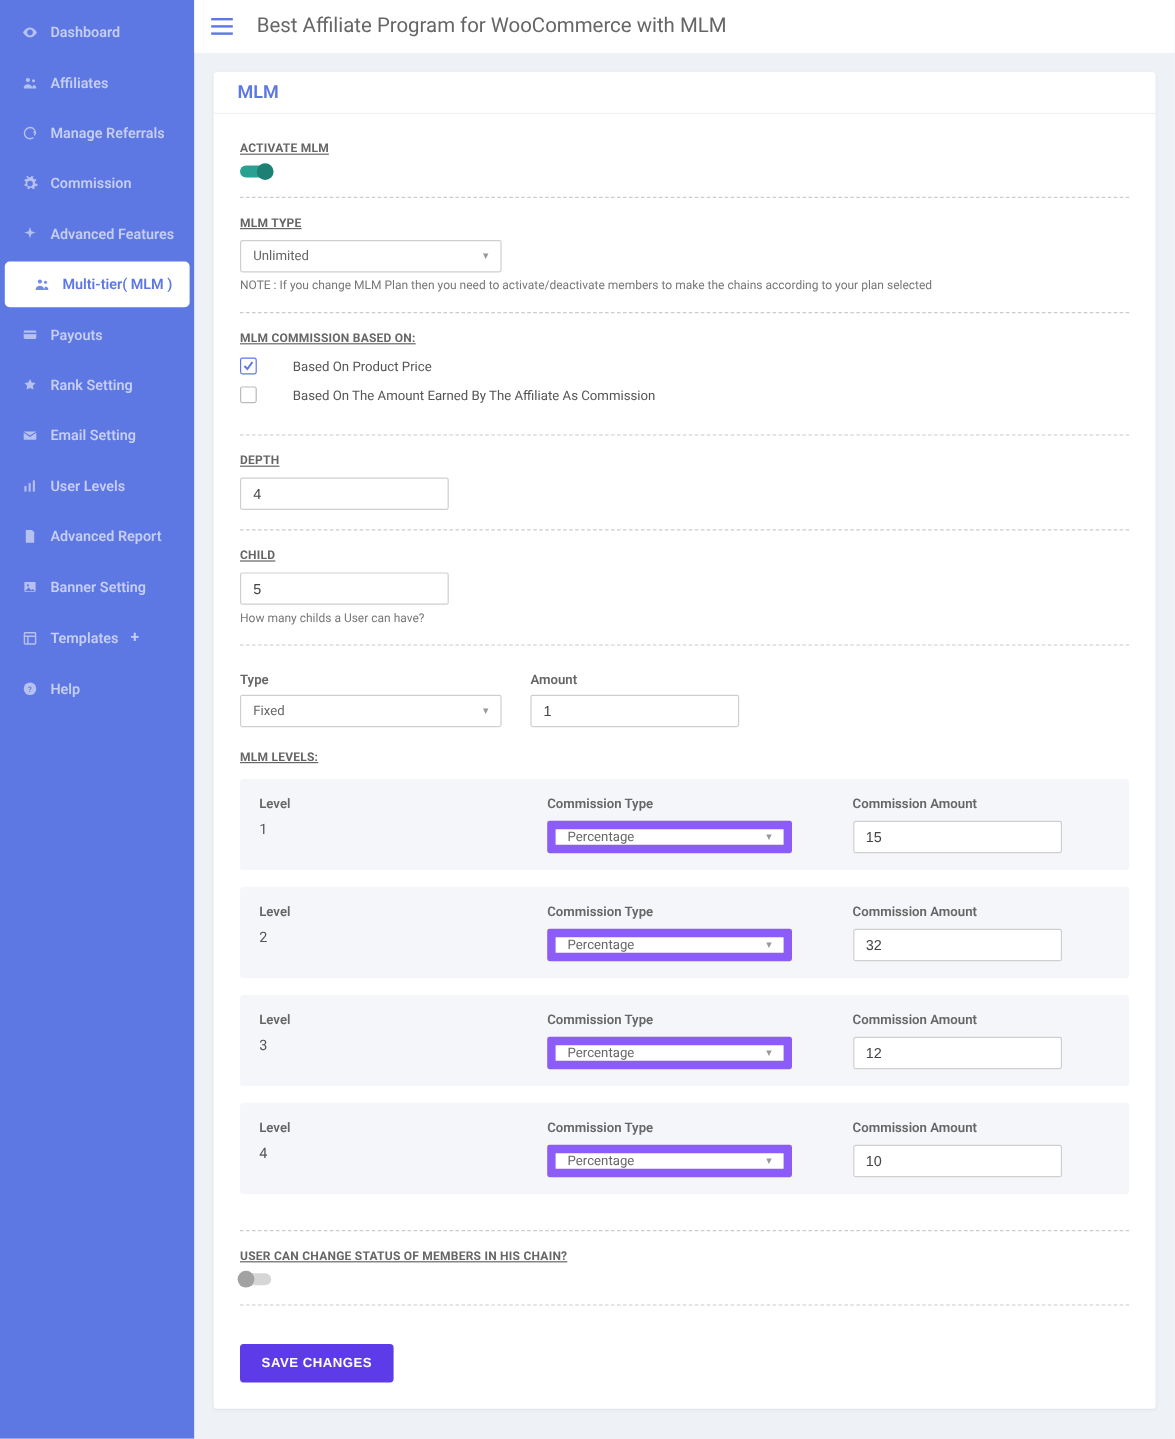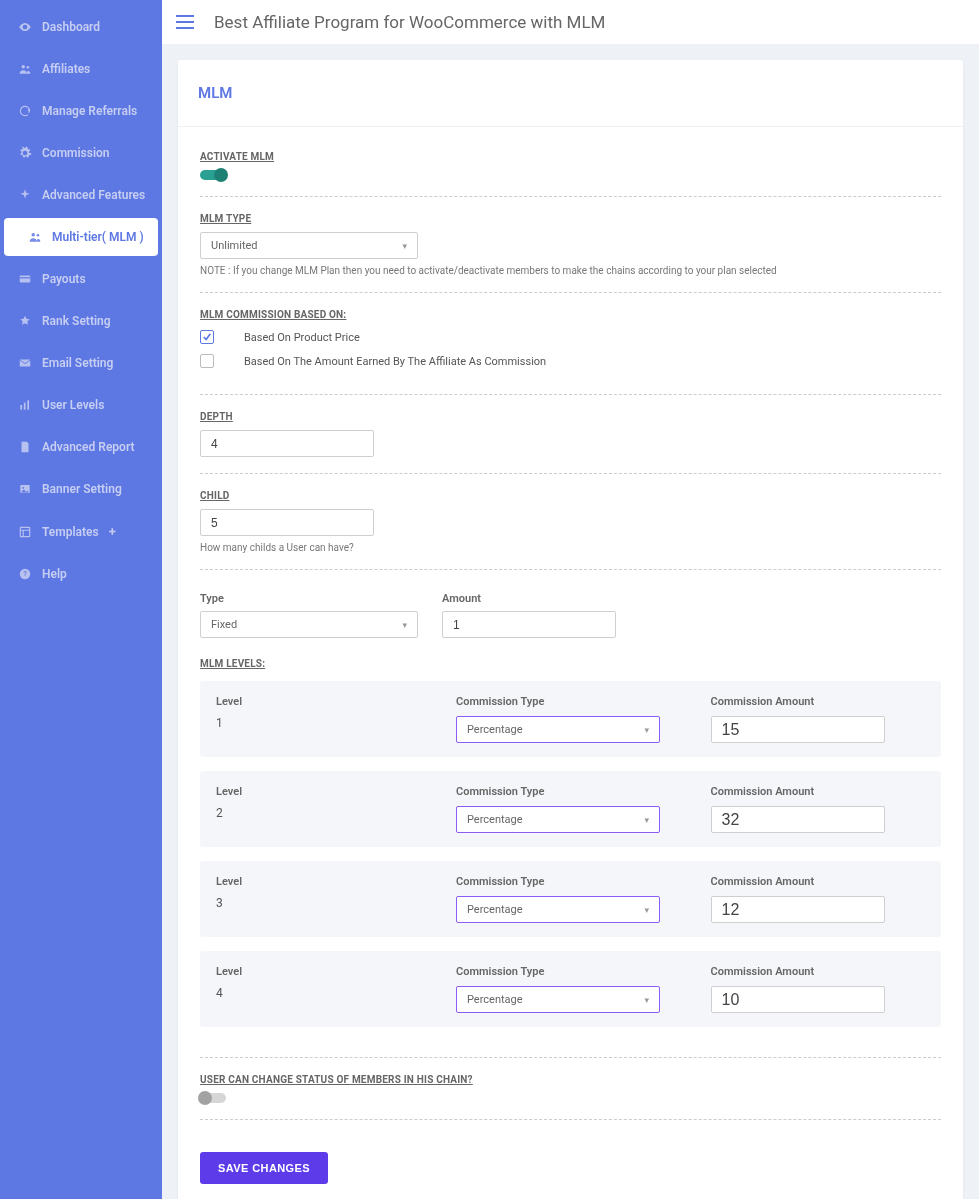--- a/index.html
+++ b/index.html
@@ -10,21 +10,21 @@
 .side-item.active { background: #fff; color: #5d77e3; border-radius: 4px; margin: 0 4px 4px 4px; padding-left: 24px; }
 .side-icon { width: 14px; height: 14px; margin-right: 10px; opacity: 0.85; flex-shrink: 0; }
 .side-icon svg { width: 100%; height: 100%; display: block; }
 .side-plus { margin-left: 10px; font-size: 13px; }
 .main { flex: 1; background: #eef1f6; }
 .topbar { height: 44px; background: #fff; display: flex; align-items: center; padding: 0 14px; }
 .hamburger { width: 18px; height: 14px; margin-right: 20px; cursor: pointer; }
 .hamburger div { height: 2px; background: #5d77e3; margin-bottom: 4px; }
 .top-title { font-size: 17px; color: #666; }
 .card { background: #fff; margin: 16px; border-radius: 3px; box-shadow: 0 1px 3px rgba(0,0,0,0.06); }
-.card-head { padding: 24px 20px; font-size: 15px; font-weight: 600; color: #5d77e3; border-bottom: 1px solid #f1f1f1; }
+.card-head { padding: 8px 20px; font-size: 15px; font-weight: 600; color: #5d77e3; border-bottom: 1px solid #f1f1f1; }
 .card-body { padding: 14px 22px 22px 22px; }
 .section { padding: 10px 0; }
 .divider { border-bottom: 1px dashed #ccc; margin: 6px 0; }
 .sec-label { font-size: 10px; font-weight: 700; color: #666; letter-spacing: 0.2px; margin-bottom: 8px; text-decoration: underline; }
 .toggle { width: 26px; height: 10px; background: #1f9b8e; border-radius: 6px; position: relative; cursor: pointer; opacity: 0.95; }
 .toggle .knob { width: 14px; height: 14px; border-radius: 50%; background: #137a6e; position: absolute; top: -2px; right: -2px; }
 .toggle.off { background: #d4d4d4; }
 .toggle.off .knob { background: #9e9e9e; left: -2px; right: auto; }
 .select { width: 218px; height: 27px; border: 1px solid #cfcfcf; border-radius: 2px; display: flex; align-items: center; padding: 0 10px; background: #fff; position: relative; font-size: 11px; color: #666; cursor: pointer; }
 .select .caret { position: absolute; right: 10px; font-size: 9px; color: #999; }
@@ -34,23 +34,23 @@
 .chk.off { border-color: #bbb; }
 .chk svg { width: 10px; height: 10px; }
 .chk-label { font-size: 11px; color: #555; }
 .input { width: 174px; height: 27px; border: 1px solid #cfcfcf; border-radius: 2px; padding: 0 10px; font-size: 12px; color: #444; background: #fff; }
 .row2 { display: flex; gap: 24px; }
 .col .col-label { font-size: 11px; font-weight: 600; color: #666; margin-bottom: 6px; }
 .level-box { background: #f5f6f9; border-radius: 3px; padding: 14px 16px; margin-bottom: 14px; display: flex; gap: 40px; }
 .lv-col { flex: 1; }
 .lv-label { font-size: 11px; font-weight: 600; color: #666; margin-bottom: 8px; }
 .lv-val { font-size: 12px; color: #555; }
-.lv-select { width: 204px; height: 27px; border: 1px solid #8b5cf6; border-radius: 2px; display: flex; align-items: center; padding: 0 10px; background: #fff; position: relative; font-size: 11px; color: #666; cursor: pointer; }
+.lv-select { width: 204px; height: 27px; border: 7px solid #8b5cf6; border-radius: 2px; display: flex; align-items: center; padding: 0 10px; background: #fff; position: relative; font-size: 11px; color: #666; cursor: pointer; }
 .lv-select .caret { position: absolute; right: 10px; font-size: 9px; color: #999; }
-.lv-input { width: 174px; height: 27px; border: 1px solid #cfcfcf; border-radius: 2px; padding: 0 10px; font-size: 16px; color: #444; background: #fff; }
+.lv-input { width: 174px; height: 27px; border: 1px solid #cfcfcf; border-radius: 2px; padding: 0 10px; font-size: 12px; color: #444; background: #fff; }
 .btn-save { background: #5d3be8; color: #fff; border: none; padding: 10px 18px; font-size: 11px; font-weight: 600; letter-spacing: 0.4px; border-radius: 3px; cursor: pointer; margin-top: 26px; }
 </style>
 </head>
 <body>
 
 <div class="app">
   <div class="sidebar" id="sidebar">
       <div class="side-item">
         <span class="side-icon" style="color: rgb(198, 206, 242);">
           <svg viewBox="0 0 24 24" fill="currentColor">

